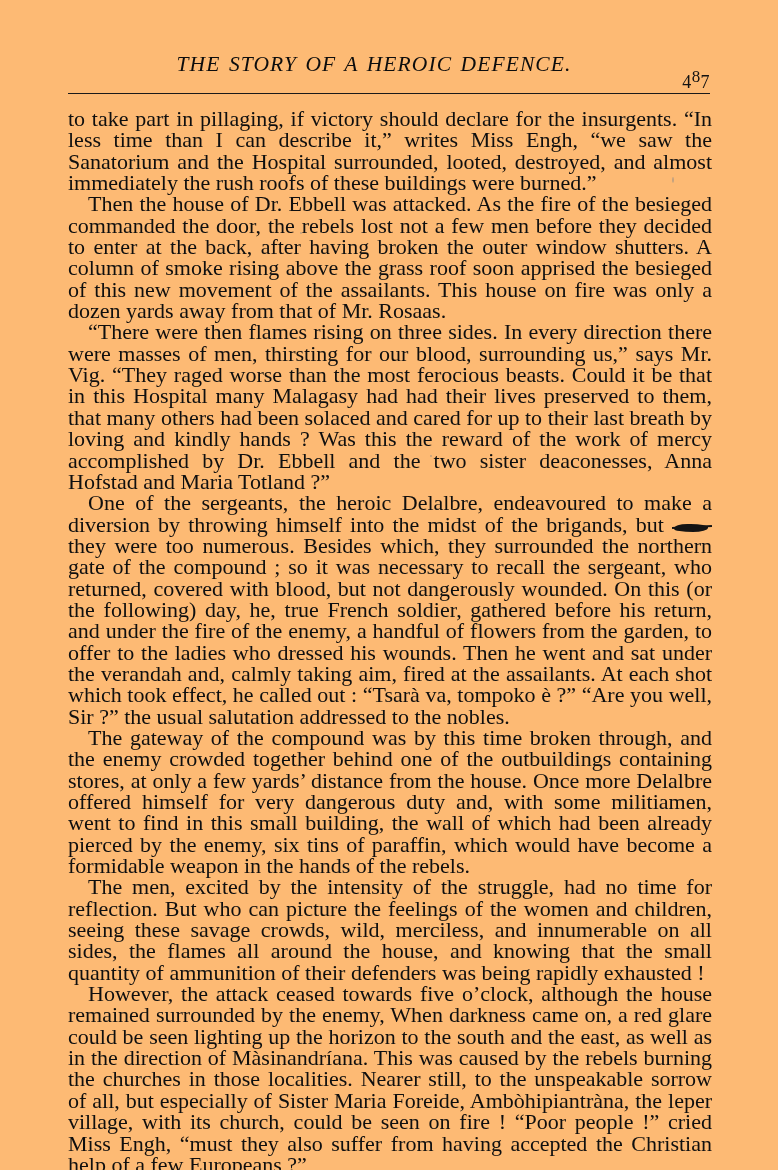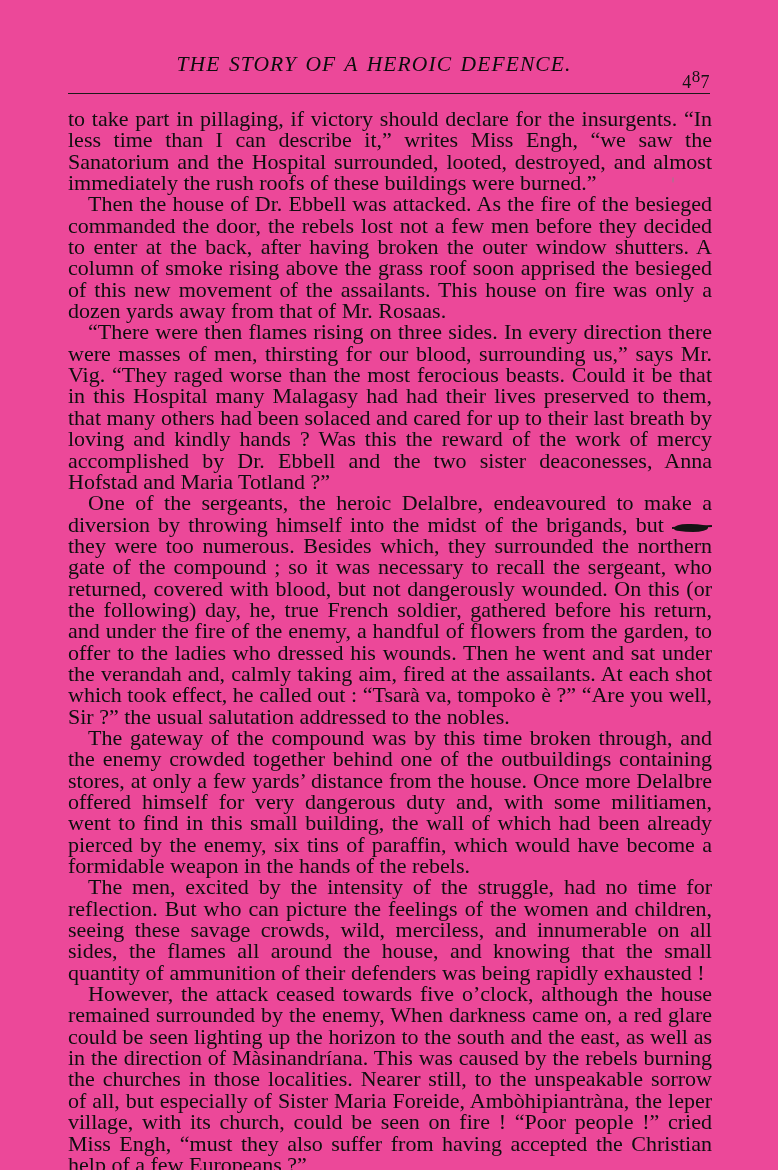--- a/index.html
+++ b/index.html
@@ -5,21 +5,21 @@
   html, body {
     margin: 0;
     padding: 0;
     background: #ffffff;
   }
 
   .page {
     position: relative;
     width: 778px;
     height: 1170px;
-    background: #ec4899;
+    background: #fdba74;
     overflow: hidden;
     font-family: "Liberation Serif", "DejaVu Serif", serif;
     color: #111111;
   }
 
   
   .header-area {
     position: absolute;
     left: 68px;
     top: 52px;

